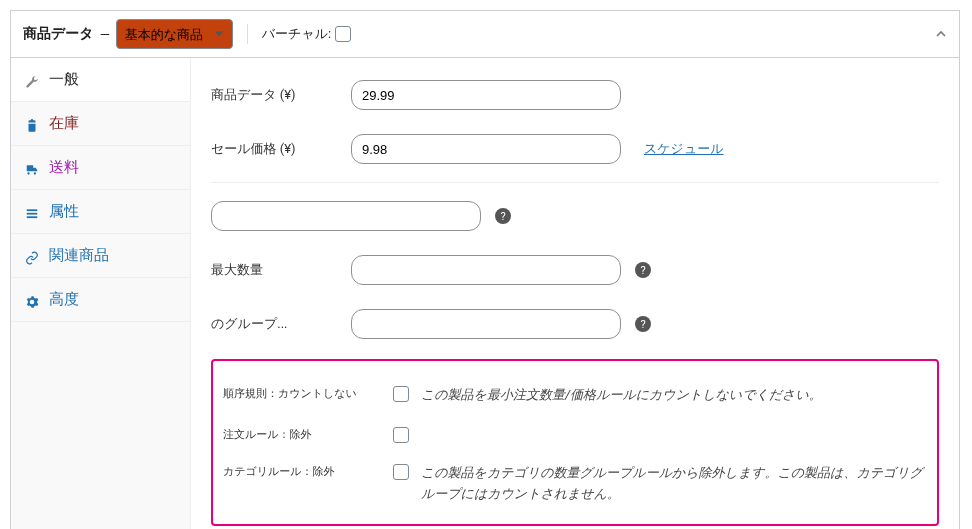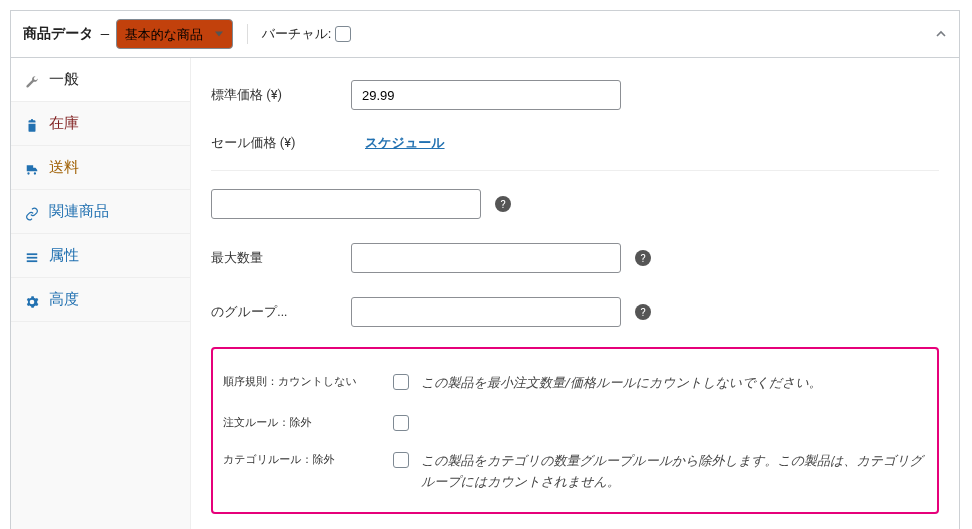--- a/index.html
+++ b/index.html
@@ -16,22 +16,22 @@
 .hchk input { margin-left: 4px; width: 16px; height: 16px; border: 1px solid #7e8993; border-radius: 3px; appearance: none; background: #fff; }
 .collapse-icon { margin-left: auto; color: #777; }
 .panel-body { display: flex; }
 .tabs { width: 180px; background: #f9f9f9; border-right: 1px solid #eee; }
 .tab { display: flex; align-items: flex-end; padding: 12px 14px; border-bottom: 1px solid #eee; font-size: 15px; cursor: pointer; }
 .tab.active { background: #fff; }
 .tab .ticon { width: 14px; height: 14px; margin-right: 10px; display: inline-flex; align-items: center; justify-content: center; }
 .content { flex: 1; padding: 10px 20px 20px 20px; }
 .row { display: flex; align-items: center; padding: 12px 0; }
 .row-label { width: 140px; color: #333; font-size: 13px; }
-.row input[type=text] { width: 270px; height: 30px; border: 1px solid #8c8f94; border-radius: 3px; padding: 0 10px; font-size: 13px; }
-.extra { margin-left: 14px; font-weight: bold; }
+.row input[type=text] { width: 270px; height: 30px; border: 1px solid #8c8f94; border-radius: 12px; padding: 0 10px; font-size: 13px; }
+.extra { margin-left: 23px; }
 .link { color: #2271b1; text-decoration: underline; cursor: pointer; }
 .help { width: 16px; height: 16px; border-radius: 50%; background: #555; color: #fff; font-size: 11px; display: inline-flex; align-items: center; justify-content: center; margin-left: 14px; }
 .hr { border: none; border-top: 1px solid #eee; margin: 6px 0; }
 .highlight { border: 2.5px solid #e6007a; border-radius: 4px; padding: 14px 10px 10px 10px; margin-top: 8px; }
 .crow { display: flex; align-items: flex-start; padding: 10px 0; }
 .crow-label { width: 170px; font-size: 11px; color: #333; padding-top: 1px; }
 .crow-check { width: 16px; height: 16px; border: 1px solid #7e8993; border-radius: 3px; appearance: none; background: #fff; flex-shrink: 0; margin-top: 1px; }
 .crow-desc { margin-left: 12px; font-size: 13px; font-style: italic; color: #444; line-height: 1.6; flex: 1; }
 svg { display: block; }
 </style>
@@ -76,57 +76,58 @@
             </svg>
           </span>
         <span style="color:#7f1d1d">在庫</span>
       </div>
       <div class="tab">
         <span class="ticon">
             <svg width="14" height="14" viewBox="0 0 24 24" fill="#2271b1">
               <path d="M3 4h11v10H3zM14 8h4l3 4v2h-7zM6 20a2 2 0 1 0 0-4 2 2 0 0 0 0 4zm11 0a2 2 0 1 0 0-4 2 2 0 0 0 0 4z"></path>
             </svg>
           </span>
-        <span style="color:#a16207">送料</span>
-      </div>
-      <div class="tab">
-        <span class="ticon">
-            <svg width="14" height="14" viewBox="0 0 24 24" fill="none" stroke="#2271b1" stroke-width="2">
-              <path d="M10 13a5 5 0 0 0 7 0l3-3a5 5 0 0 0-7-7l-1 1M14 11a5 5 0 0 0-7 0l-3 3a5 5 0 0 0 7 7l1-1"></path>
-            </svg>
-          </span>
-        <span style="color:#2271b1">関連商品</span>
+        <span style="color:#a21caf">送料</span>
       </div>
       <div class="tab">
         <span class="ticon">
             <svg width="14" height="14" viewBox="0 0 24 24" fill="#2271b1">
               <rect x="3" y="4" width="18" height="3"></rect>
               <rect x="3" y="10" width="18" height="3"></rect>
               <rect x="3" y="16" width="18" height="3"></rect>
             </svg>
           </span>
         <span style="color:#2271b1">属性</span>
       </div>
       <div class="tab">
         <span class="ticon">
+            <svg width="14" height="14" viewBox="0 0 24 24" fill="none" stroke="#2271b1" stroke-width="2">
+              <path d="M10 13a5 5 0 0 0 7 0l3-3a5 5 0 0 0-7-7l-1 1M14 11a5 5 0 0 0-7 0l-3 3a5 5 0 0 0 7 7l1-1"></path>
+            </svg>
+          </span>
+        <span style="color:#2271b1">関連商品</span>
+      </div>
+      <div class="tab">
+        <span class="ticon">
             <svg width="14" height="14" viewBox="0 0 24 24" fill="#2271b1">
               <path d="M12 8a4 4 0 1 0 0 8 4 4 0 0 0 0-8zm9 4c0 .6-.1 1.2-.2 1.8l2.1 1.6-2 3.4-2.5-.9c-.9.7-1.9 1.3-3 1.6L15 22h-4l-.4-2.5c-1.1-.3-2.1-.9-3-1.6l-2.5.9-2-3.4 2.1-1.6C5.1 13.2 5 12.6 5 12s.1-1.2.2-1.8L3.1 8.6l2-3.4 2.5.9c.9-.7 1.9-1.3 3-1.6L11 2h4l.4 2.5c1.1.3 2.1.9 3 1.6l2.5-.9 2 3.4-2.1 1.6c.1.6.2 1.2.2 1.8z"></path>
             </svg>
           </span>
         <span style="color:#2271b1">高度</span>
       </div>
     </div>
 
     <div class="content">
       <div class="row">
-        <span class="row-label">標準価格 (¥)</span>
+        <span class="row-label">商品データ (¥)</span>
         <input type="text" value="29.99" style="">
       </div>
       <div class="row">
         <span class="row-label">セール価格 (¥)</span>
+        <input type="text" value="9.98" style="">
         <span class="extra link">スケジュール</span>
       </div>
       <hr class="hr">
       <div class="row">
         <input type="text" value="" style="">
         <span class="help">?</span>
       </div>
       <div class="row">
         <span class="row-label">最大数量</span>
         <input type="text" value="" style="">

